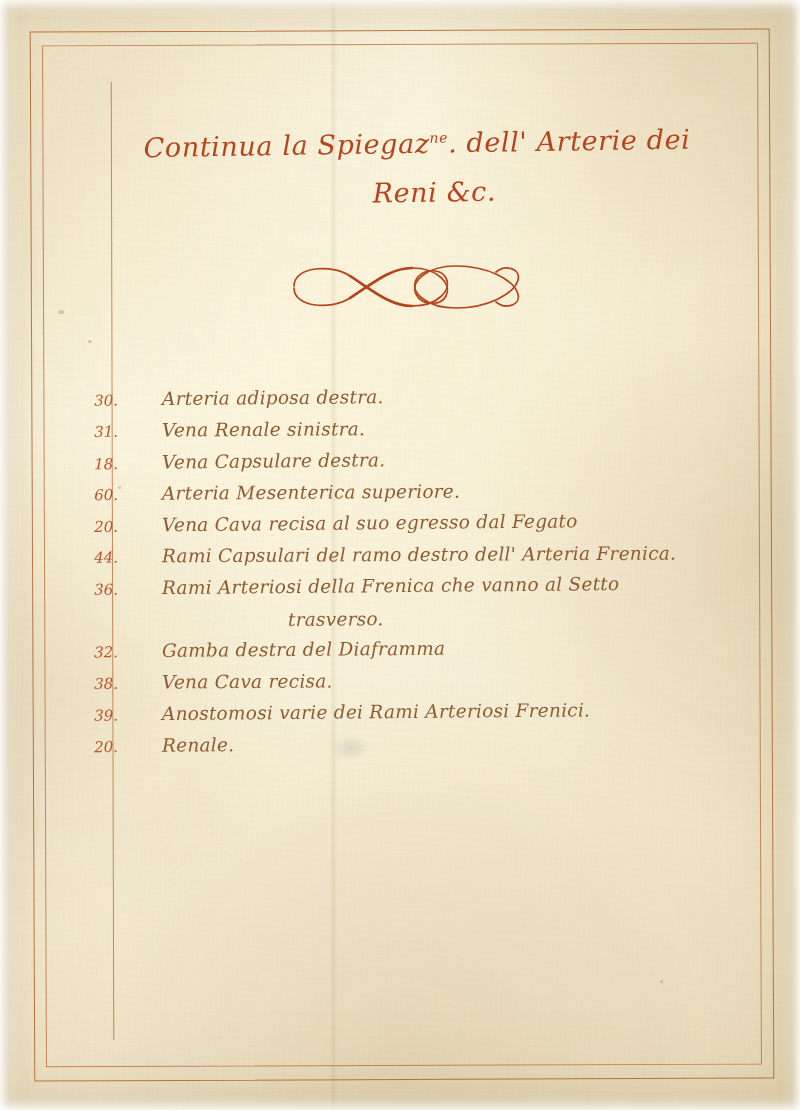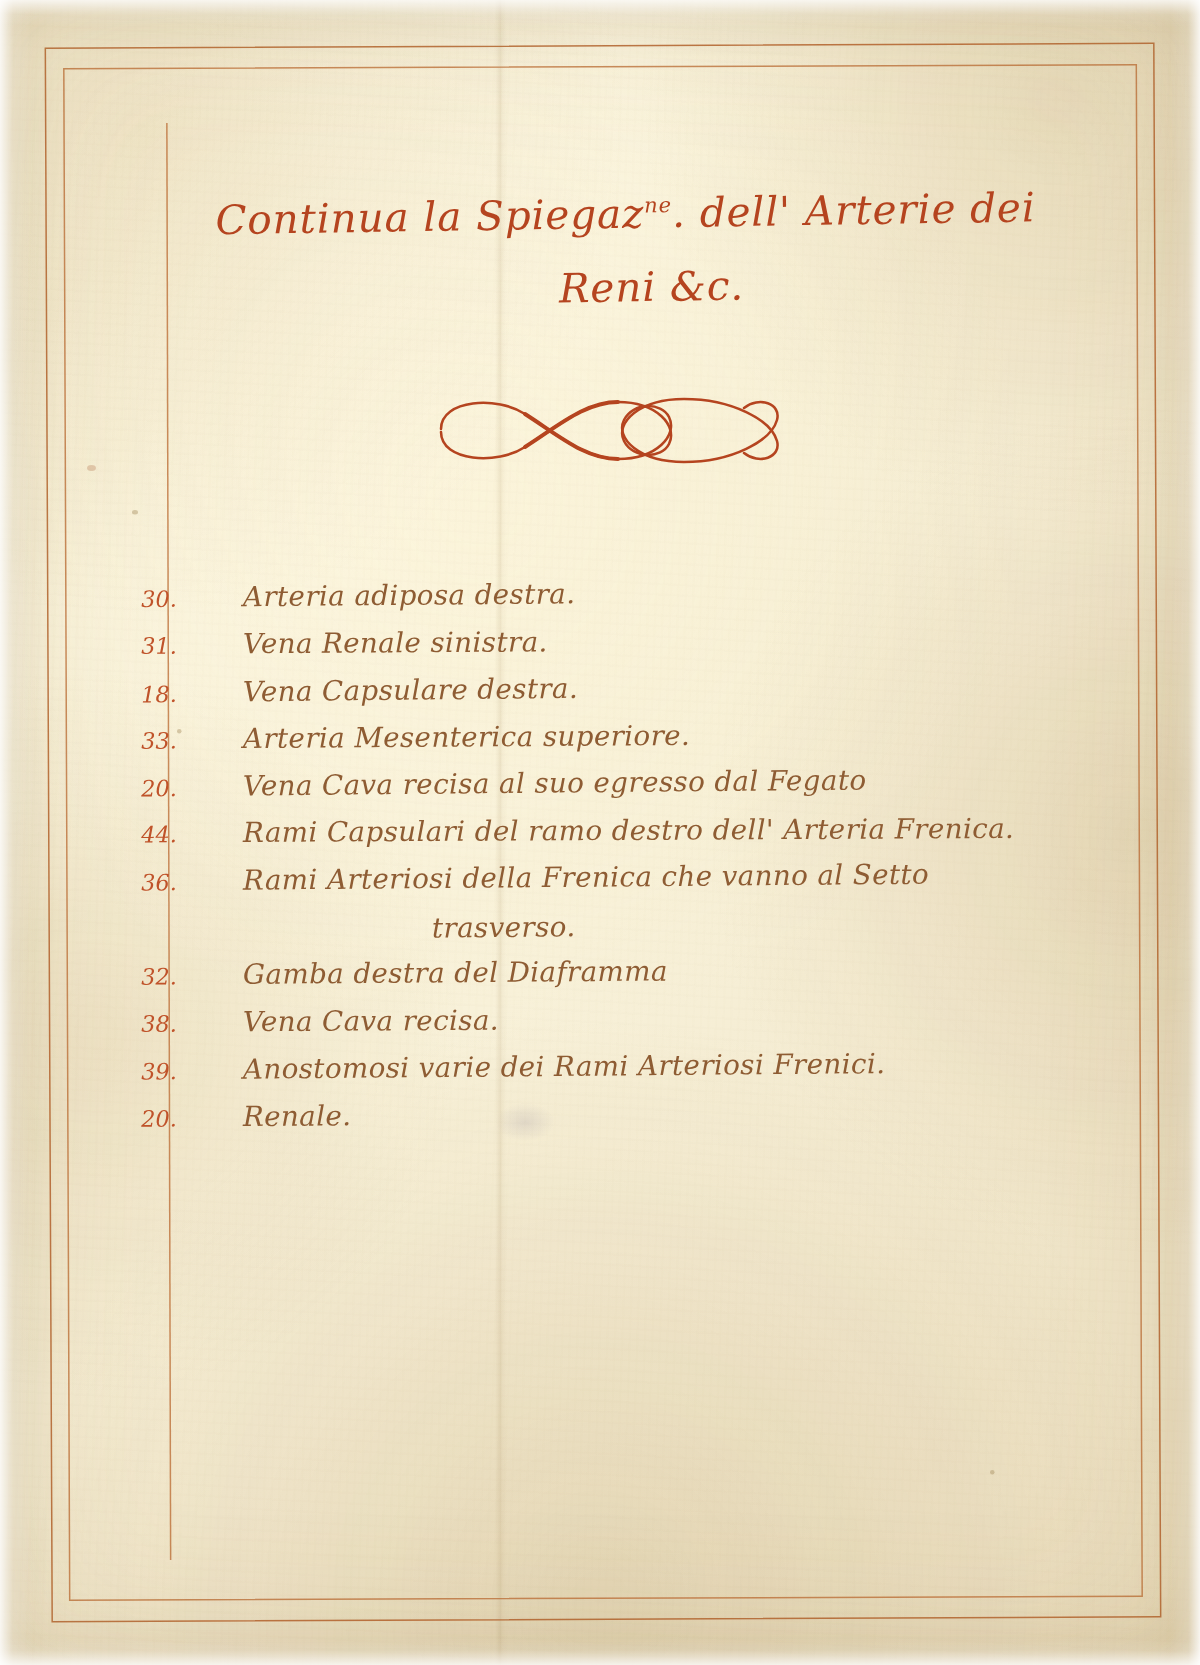--- a/index.html
+++ b/index.html
@@ -246,21 +246,21 @@
       <div class="num">31.</div>
       <div class="txt">Vena Renale sinistra.</div>
     </div>
 
     <div class="row r2">
       <div class="num">18.</div>
       <div class="txt">Vena Capsulare destra.</div>
     </div>
 
     <div class="row r3">
-      <div class="num">33.</div>
+      <div class="num">60.</div>
       <div class="txt">Arteria Mesenterica superiore.</div>
     </div>
 
     <div class="row r4">
       <div class="num">20.</div>
       <div class="txt">Vena Cava recisa al suo egresso dal Fegato</div>
     </div>
 
     <div class="row r5">
       <div class="num">44.</div>

